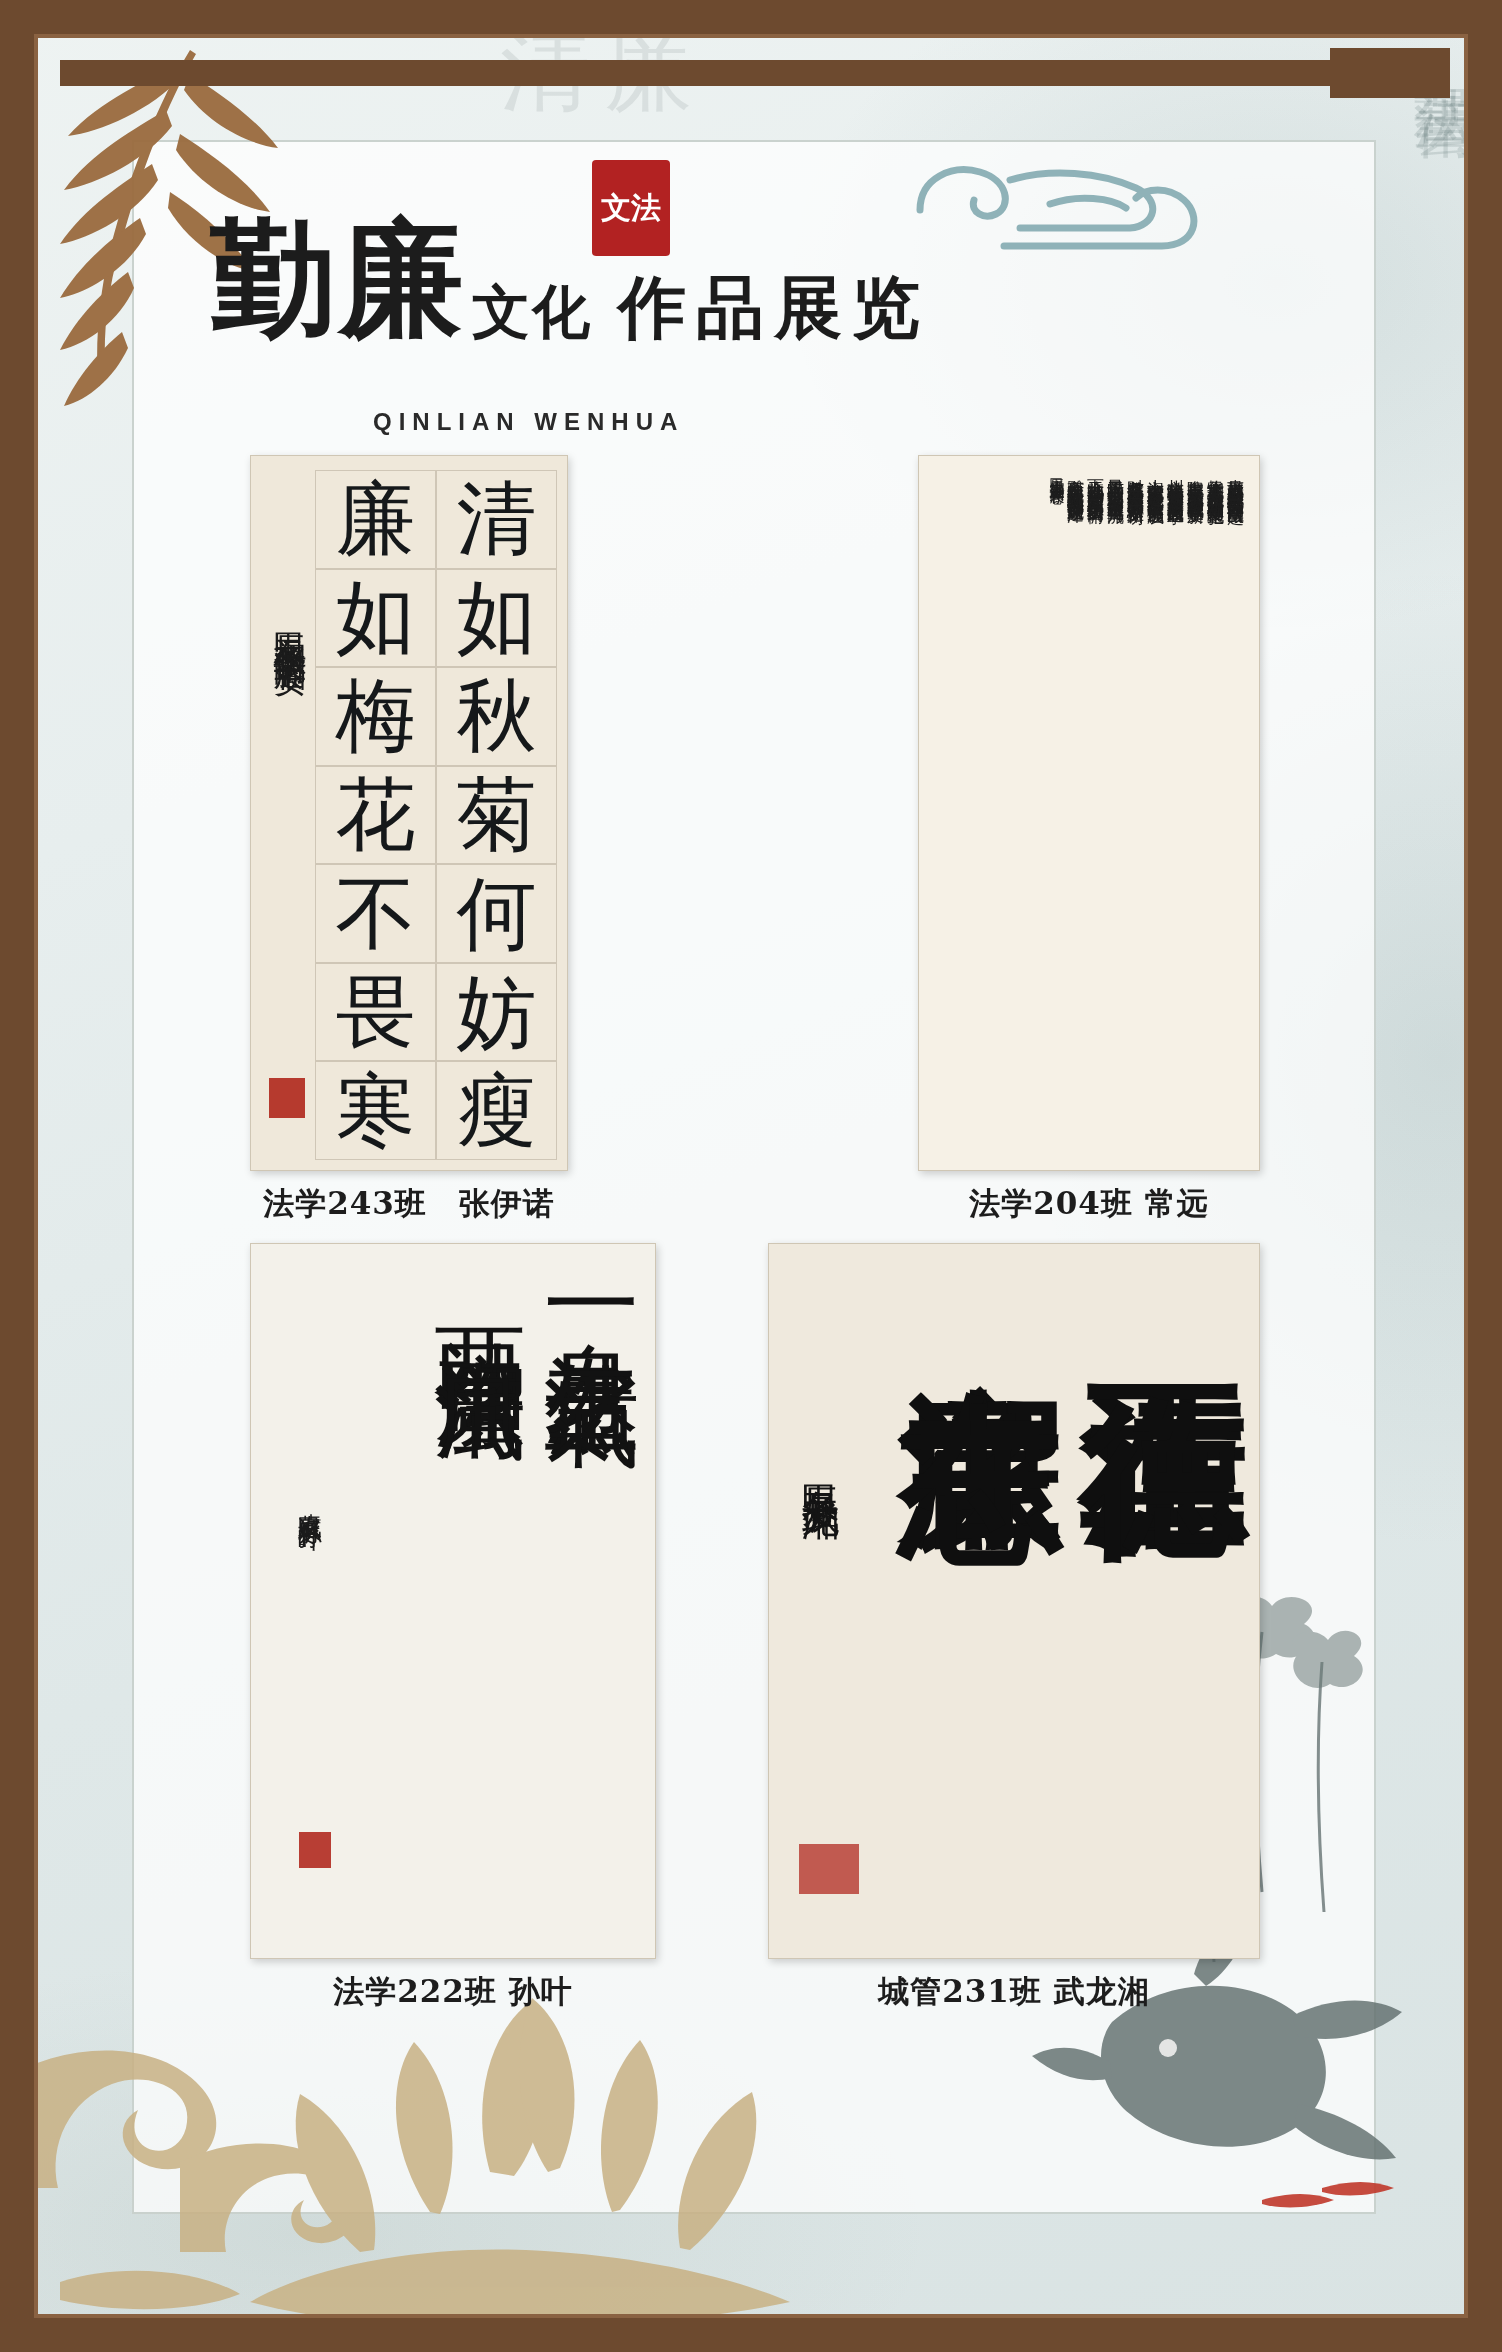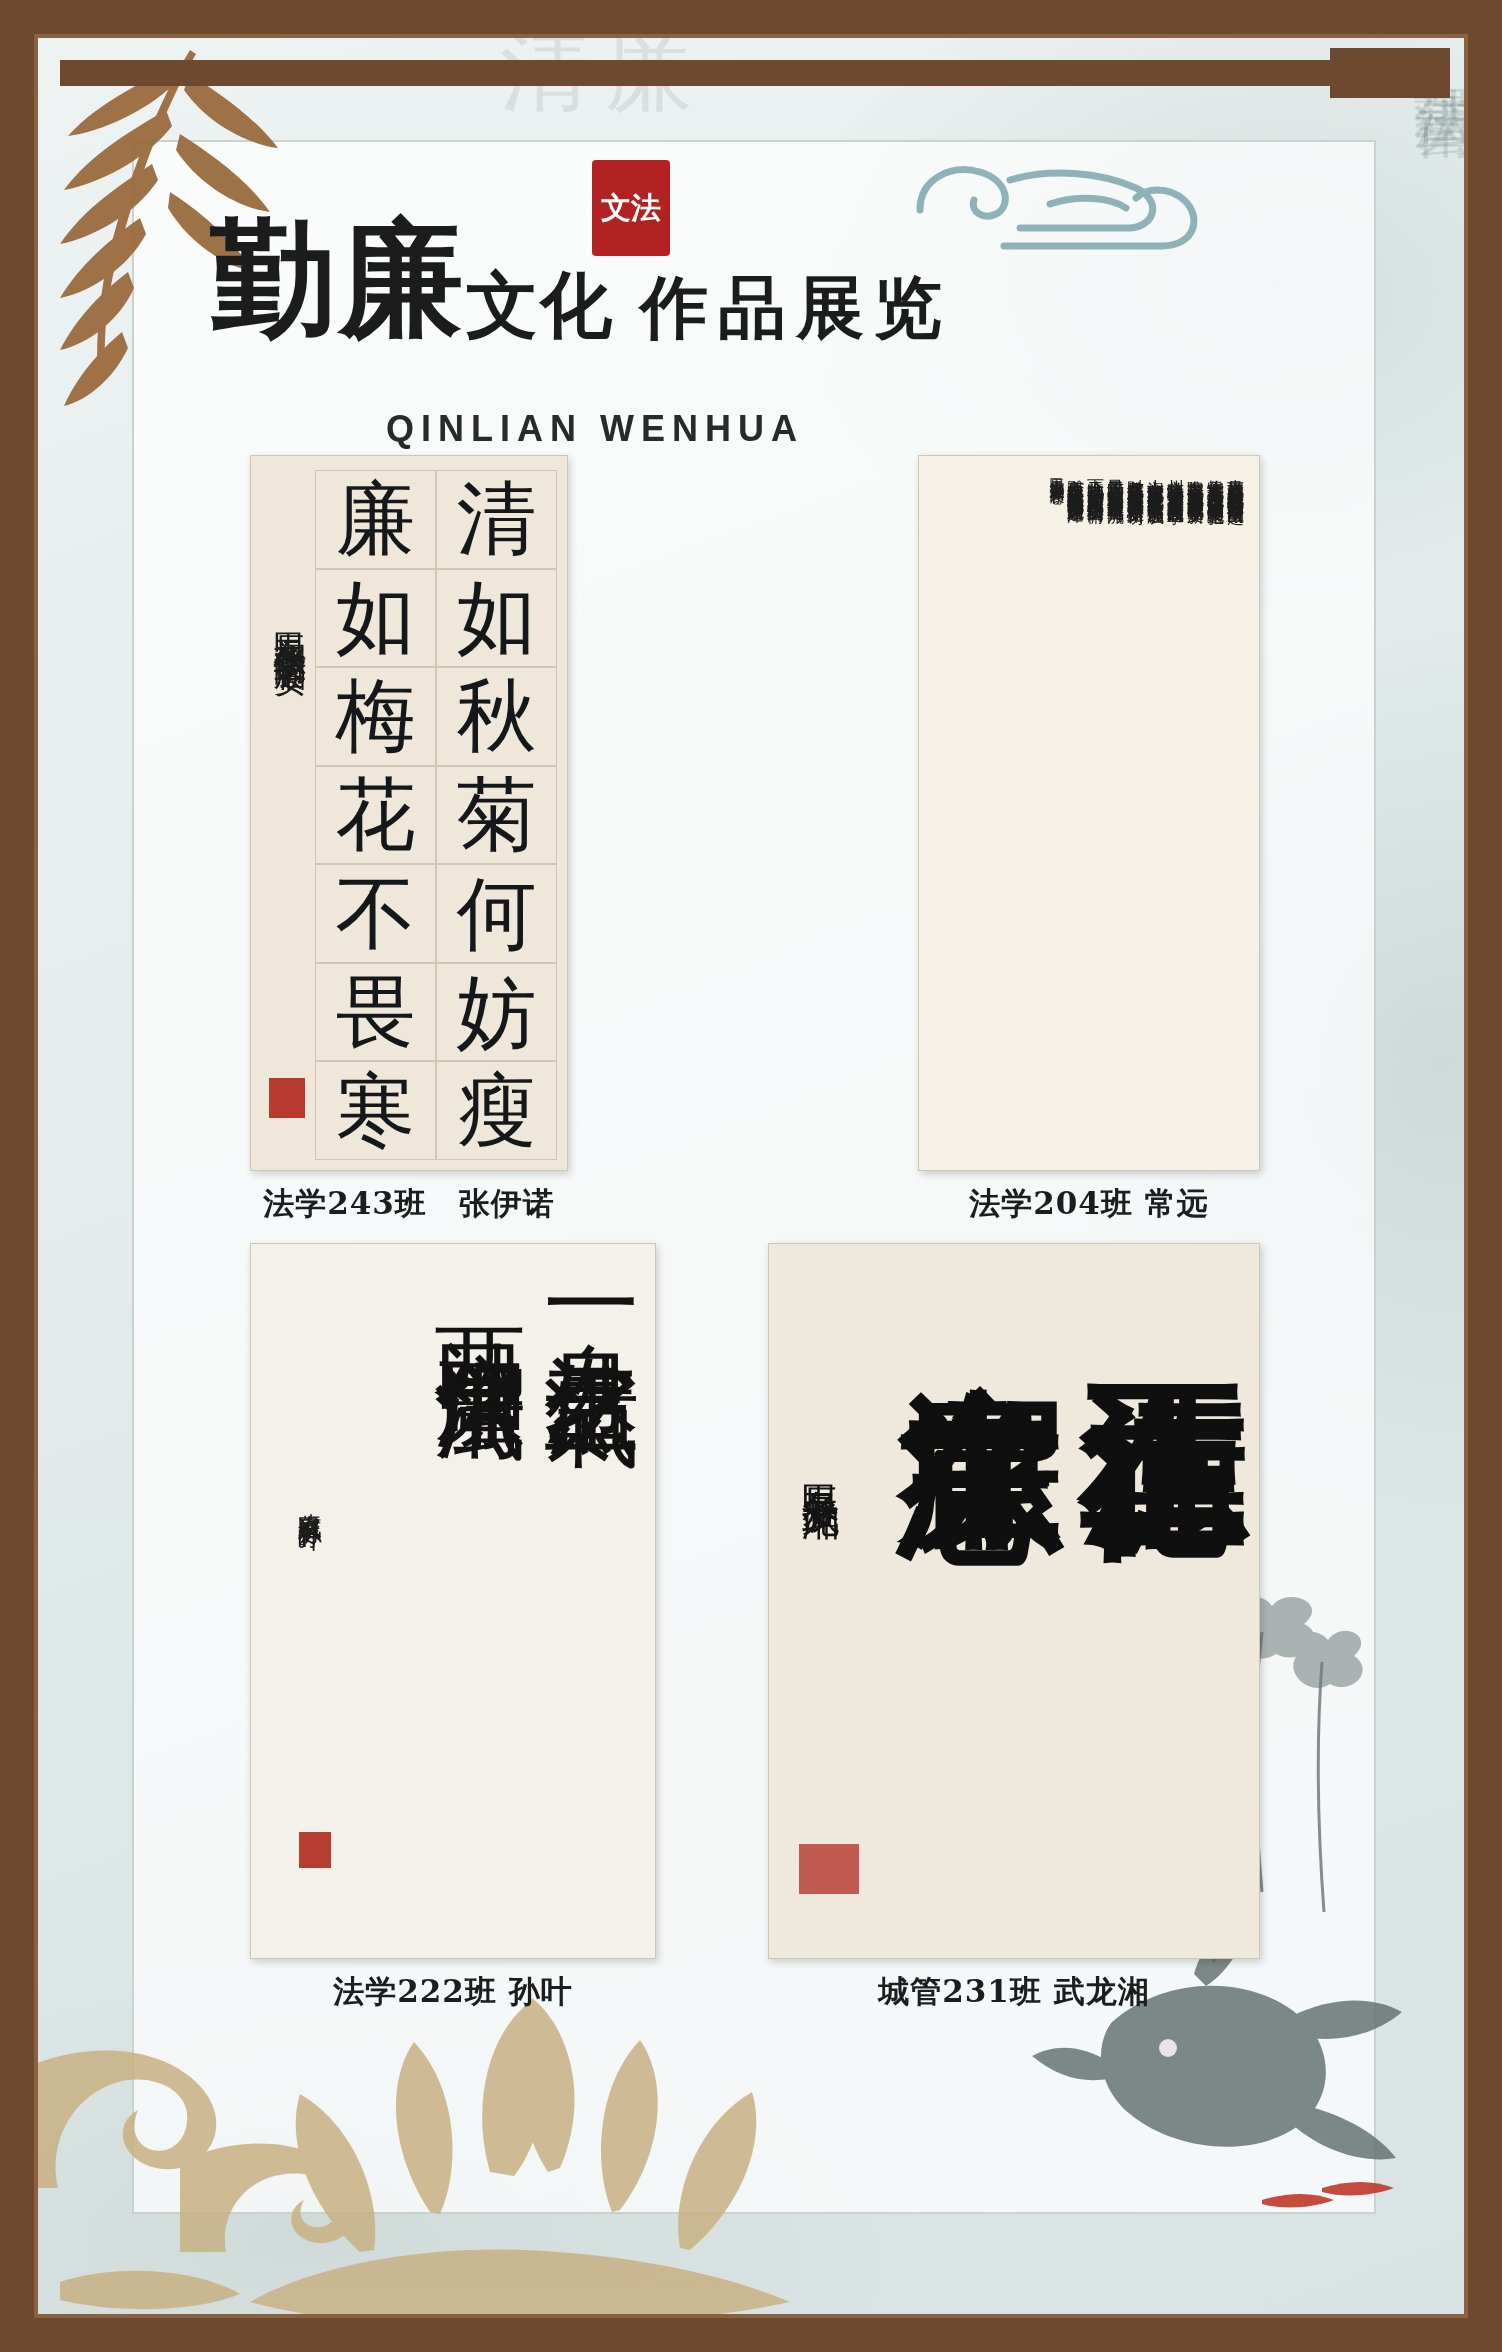--- a/index.html
+++ b/index.html
@@ -155,42 +155,42 @@
     font-family: "DejaVu Serif", serif;
     font-weight: bold;
     font-size: 126px;
     line-height: 1;
     color: #1c1c1c;
     letter-spacing: 2px;
   }
   .title-sub {
     font-family: "DejaVu Serif", serif;
     font-weight: bold;
-    font-size: 72px;
+    font-size: 58px;
     line-height: 1;
     color: #1c1c1c;
-    margin-left: 0;
+    margin-left: 6px;
     letter-spacing: 2px;
   }
   .title-right {
     font-family: "DejaVu Serif", serif;
     font-weight: bold;
     font-size: 68px;
     line-height: 1;
     color: #1c1c1c;
     margin-left: 26px;
     letter-spacing: 10px;
   }
   .pinyin {
     position: absolute;
-    left: 386px;
+    left: 373px;
     top: 408px;
     z-index: 15;
     font-family: "Liberation Sans", sans-serif;
-    font-size: 36px;
+    font-size: 24px;
     letter-spacing: 7px;
     color: #2a2a2a;
     font-weight: bold;
   }
   
   .works {
     position: absolute;
     left: 250px;
     top: 455px;
     width: 1010px;

